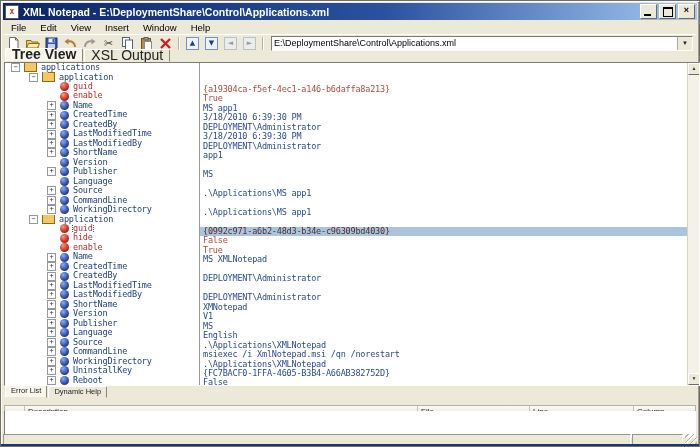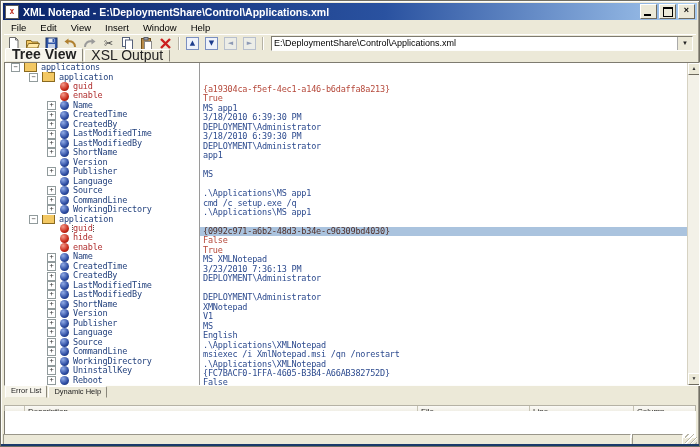--- a/index.html
+++ b/index.html
@@ -328,21 +328,20 @@
           </div>
           <div class="tval elem">.\Applications\MS app1</div>
         </div>
         <div class="trow">
           <div class="tname">
             <span class="sp" style="width: 42px;"></span>
             <span class="exp">+</span>
             <span class="icon elem"></span>
             <span class="lbl elem">CommandLine</span>
           </div>
-          <div class="tval elem">cmd /c setup.exe /q</div>
         </div>
         <div class="trow">
           <div class="tname">
             <span class="sp" style="width: 42px;"></span>
             <span class="exp">+</span>
             <span class="icon elem"></span>
             <span class="lbl elem">WorkingDirectory</span>
           </div>
           <div class="tval elem">.\Applications\MS app1</div>
         </div>
@@ -391,21 +390,20 @@
           </div>
           <div class="tval elem">MS XMLNotepad</div>
         </div>
         <div class="trow">
           <div class="tname">
             <span class="sp" style="width: 42px;"></span>
             <span class="exp">+</span>
             <span class="icon elem"></span>
             <span class="lbl elem">CreatedTime</span>
           </div>
-          <div class="tval elem">3/23/2010 7:36:13 PM</div>
         </div>
         <div class="trow">
           <div class="tname">
             <span class="sp" style="width: 42px;"></span>
             <span class="exp">+</span>
             <span class="icon elem"></span>
             <span class="lbl elem">CreatedBy</span>
           </div>
           <div class="tval elem">DEPLOYMENT\Administrator</div>
         </div>

